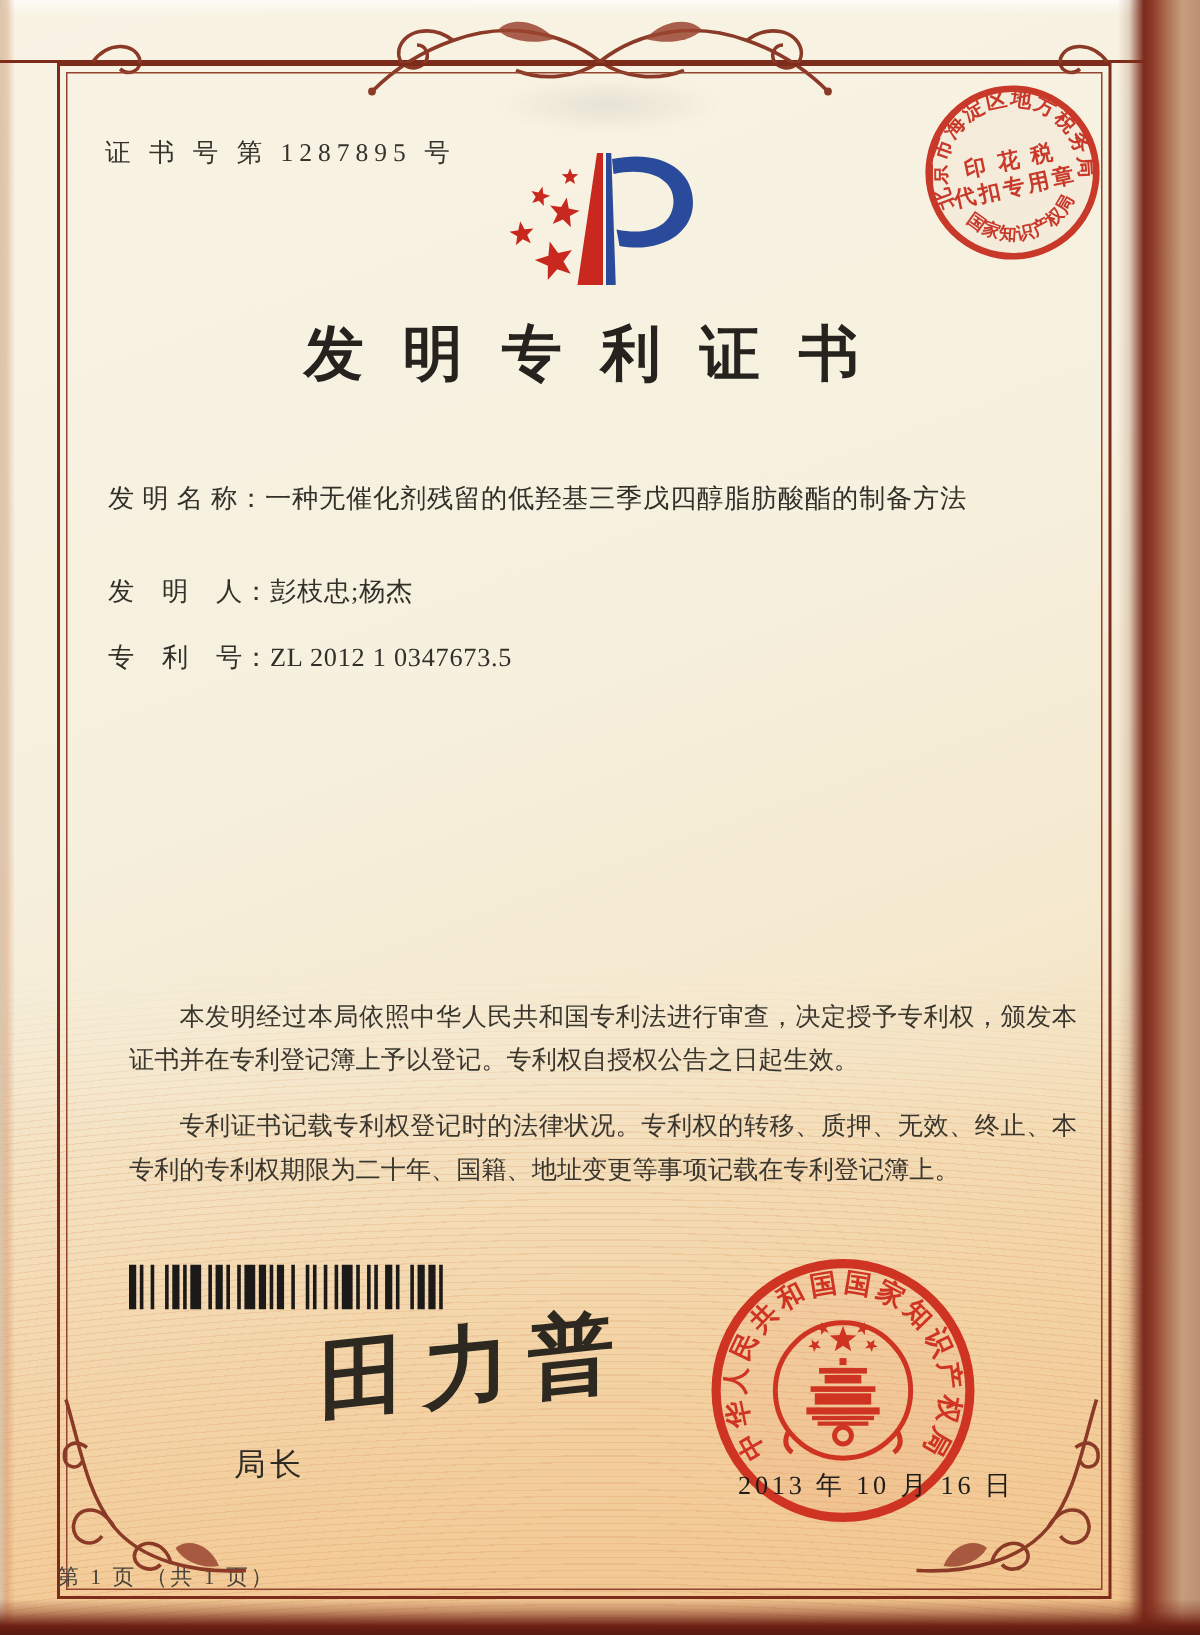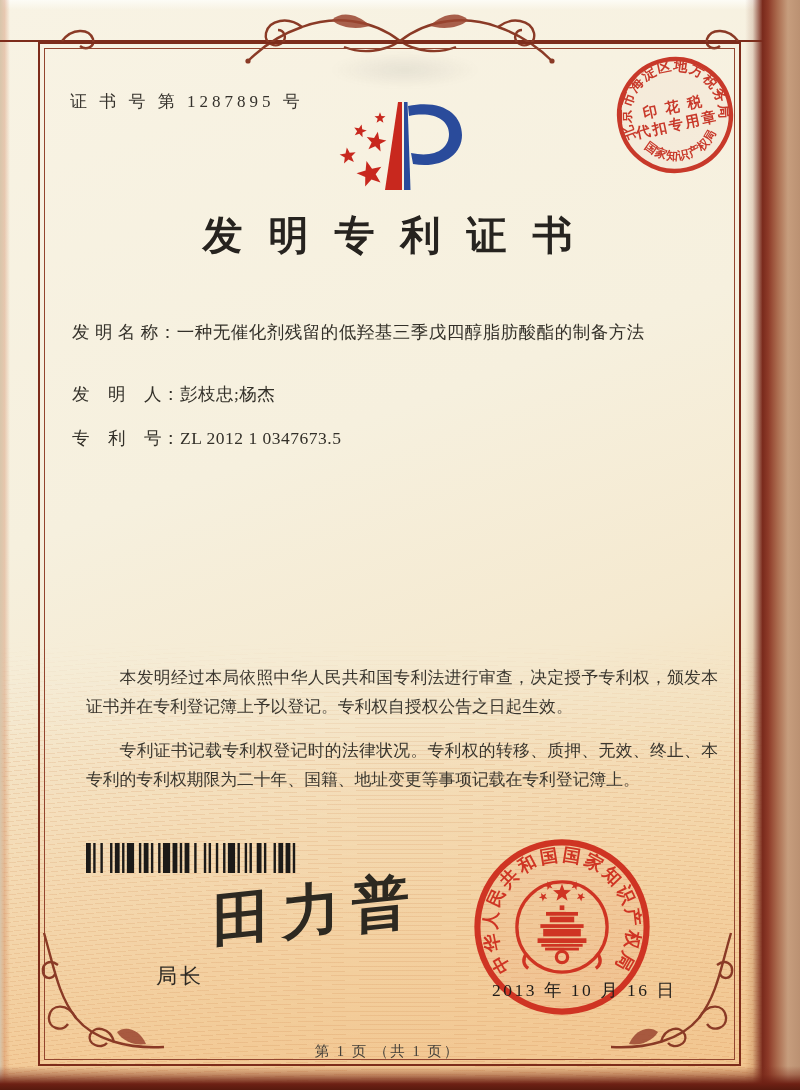--- a/index.html
+++ b/index.html
@@ -37,21 +37,21 @@
     font-size:40px;font-weight:bold;letter-spacing:26px;padding-left:26px;box-sizing:border-box;color:#26231f;}
   .field{position:absolute;left:72px;width:660px;font-size:17.5px;color:#333029;letter-spacing:0.5px;white-space:nowrap;}
   .field .lbl{display:inline-block;}
   .paras{position:absolute;left:70px;top:648px;width:664px;font-size:16.8px;line-height:28.5px;
     color:#3a362e;text-align:justify;}
   .paras p{margin:16px;text-indent:2em;}
   .sig-label{position:absolute;left:156px;top:922px;font-size:21px;letter-spacing:3px;color:#2e2a24;margin-top:40px;}
   .sig-name{position:absolute;left:212px;top:872px;font-size:58px;font-weight:bold;color:#2d2921;
     letter-spacing:12px;transform:rotate(-6deg) skewX(-6deg);}
   .seal-date{position:absolute;left:492px;top:978px;font-size:17.5px;letter-spacing:2.5px;color:#1f1d1a;z-index:6;}
-  .footer{position:absolute;left:38px;top:998px;width:699px;text-align:center;font-size:14.5px;
+  .footer{position:absolute;left:38px;top:998px;width:699px;font-size:14.5px;
     letter-spacing:2px;color:#45413a;margin-top:44px;}
   
   .top-ornament{position:absolute;left:0;top:8px;width:800px;height:66px;}
   .logo{position:absolute;left:322px;top:98px;width:155px;height:108px;}
   .tax-stamp{position:absolute;left:608px;top:48px;width:134px;height:134px;transform:rotate(-12deg);}
   .gov-seal{position:absolute;left:468px;top:833px;width:188px;height:188px;z-index:5;}
   .barcode{position:absolute;left:86px;top:843px;width:214px;height:30px;}
   .corner-flourish{position:absolute;width:136px;height:136px;z-index:1;}
   .cf-right{left:599px;top:925px;}
   .cf-left{left:40px;top:925px;transform:scaleX(-1);}

